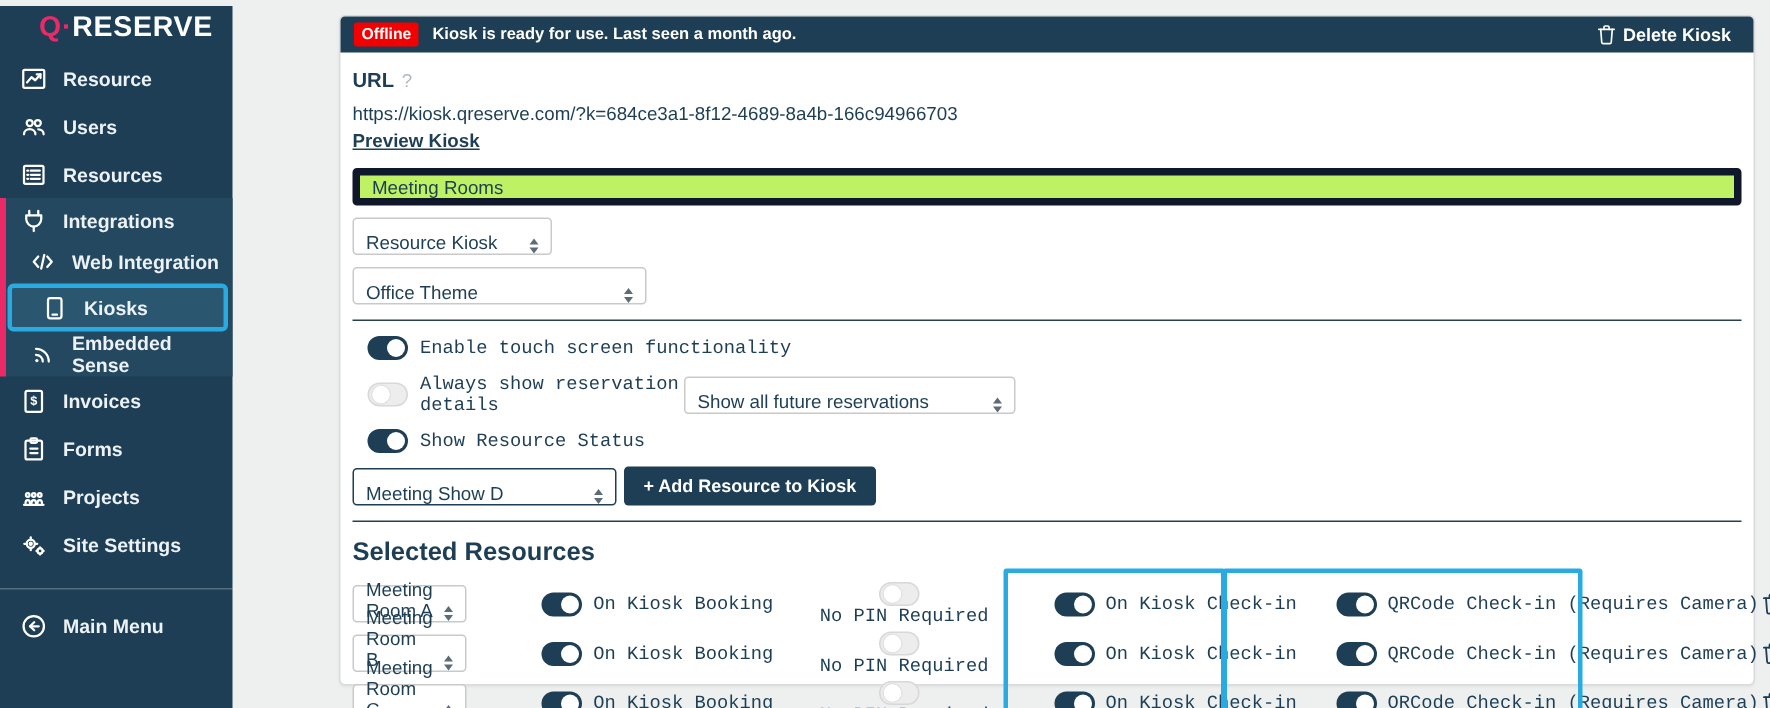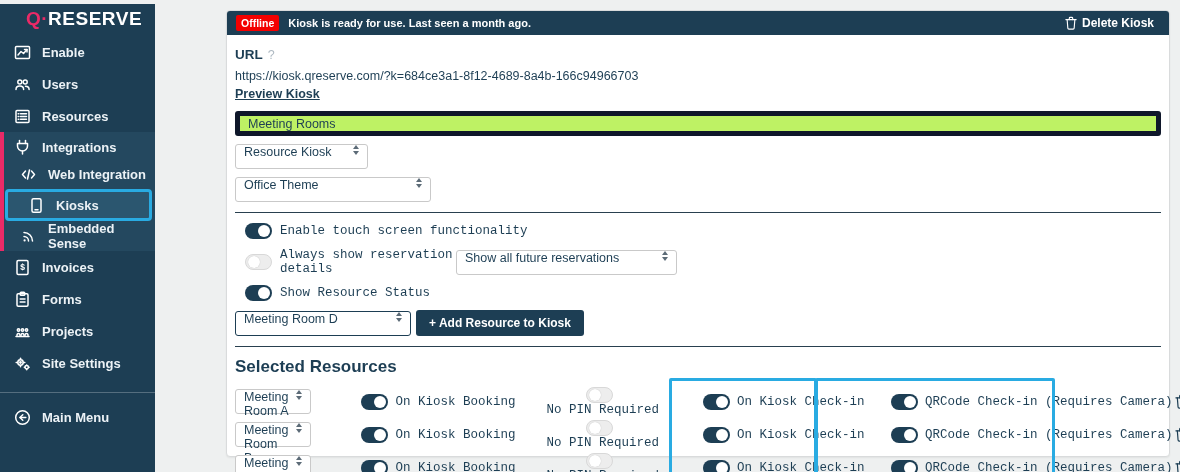--- a/index.html
+++ b/index.html
@@ -29,21 +29,21 @@
   .card-topbar{display:flex;align-items:center;height:24px;background:#1d3e54;border-radius:3px 3px 0 0;padding:0 9px;color:#fff;}
   .badge{background:#f40000;color:#fff;font-size:10.5px;font-weight:bold;padding:2px 5px;border-radius:2px;margin-right:9px;}
   .status-msg{font-size:11px;font-weight:bold;}
   .delete-btn{margin-left:auto;display:flex;align-items:center;gap:5px;font-size:12px;font-weight:bold;cursor:pointer;background:none;border:none;color:#fff;font-family:inherit;}
   .card-body{padding:10px 8px 0 8px;color:#1d3e54;}
   .url-label{font-size:13.5px;font-weight:bold;}
   .help{color:#aeb9c2;margin-left:5px;font-size:12.5px;}
   .url-value{font-size:12.5px;margin-top:6px;}
   .preview{font-size:12.5px;font-weight:bold;text-decoration:underline;color:#1d3e54;margin-top:4px;display:inline-block;cursor:pointer;}
   .text-input{display:block;width:100%;box-sizing:border-box;height:25px;border:5px solid #0f172a;border-radius:3px;padding:0 8px;font:12.5px "Liberation Sans",sans-serif;color:#1d3e54;margin-top:9px;background:#bef264;}
-  .sel{display:inline-flex;align-items:flex-start;justify-content:space-between;height:25px;border:1px solid #c9c9c9;border-radius:3px;background:#fff;padding:0 8px;font-size:12.5px;color:#1d3e54;box-sizing:border-box;cursor:pointer;vertical-align:middle;}
+  .sel{display:inline-flex;align-items:flex-end;justify-content:space-between;height:25px;border:1px solid #c9c9c9;border-radius:3px;background:#fff;padding:0 8px;font-size:12.5px;color:#1d3e54;box-sizing:border-box;cursor:pointer;vertical-align:middle;}
   .arrows{display:inline-flex;flex-direction:column;align-items:center;margin-left:8px;}
   .arr-up{width:0;height:0;border-left:3.5px solid transparent;border-right:3.5px solid transparent;border-bottom:4px solid #5c6b77;margin-bottom:2px;}
   .arr-dn{width:0;height:0;border-left:3.5px solid transparent;border-right:3.5px solid transparent;border-top:4px solid #5c6b77;}
   .sel-type{width:133px;margin-top:8px;}
   .sel-theme{width:196px;margin-top:8px;}
   .hr-dark{border:none;border-top:1px solid #29404f;margin:10px 0;}
   .toggle-row{display:flex;align-items:center;margin:9px 0;}
   .toggle-row .toggle{margin-left:10px;}
   .tlabel{font-size:12.5px;margin-left:8px;font-family:Liberation Mono, monospace;}
   .lbl-fixed{width:176px;}
@@ -82,21 +82,21 @@
 
   <div class="nav">
     <div class="nav-item">
       <span class="icn">
           <svg viewBox="0 0 17 17">
             <rect x="1.5" y="2.5" width="14" height="12" rx="1"></rect>
             <polyline points="4,11 7,7.5 9.5,9.5 13,5.5"></polyline>
             <polyline points="10.5,5.5 13,5.5 13,8"></polyline>
           </svg>
         </span>
-      <span>Enable</span>
+      <span>Resource</span>
     </div>
     <div class="nav-item">
       <span class="icn">
           <svg viewBox="0 0 17 17">
             <circle cx="5.8" cy="6" r="2"></circle>
             <circle cx="11.2" cy="6" r="2"></circle>
             <path d="M2 13.5c0-2.1 1.7-3.4 3.8-3.4s3.8 1.3 3.8 3.4"></path>
             <path d="M11.5 10.2c2 0 3.6 1.2 3.6 3.3"></path>
           </svg>
         </span>
@@ -285,21 +285,21 @@
           </span>
       </div>
     </div>
     <div class="toggle-row">
       <span class="toggle on"></span>
       <span class="tlabel">Show Resource Status</span>
     </div>
 
     <div class="add-row">
       <div class="sel sel-resource sel-add">
-        <span>Meeting Room D</span>
+        <span>Meeting Show D</span>
         <span class="arrows">
             <span class="arr-up"></span>
             <span class="arr-dn"></span>
           </span>
       </div>
       <button class="add-btn">+ Add Resource to Kiosk</button>
     </div>
 
     <hr class="hr-dark">
 

